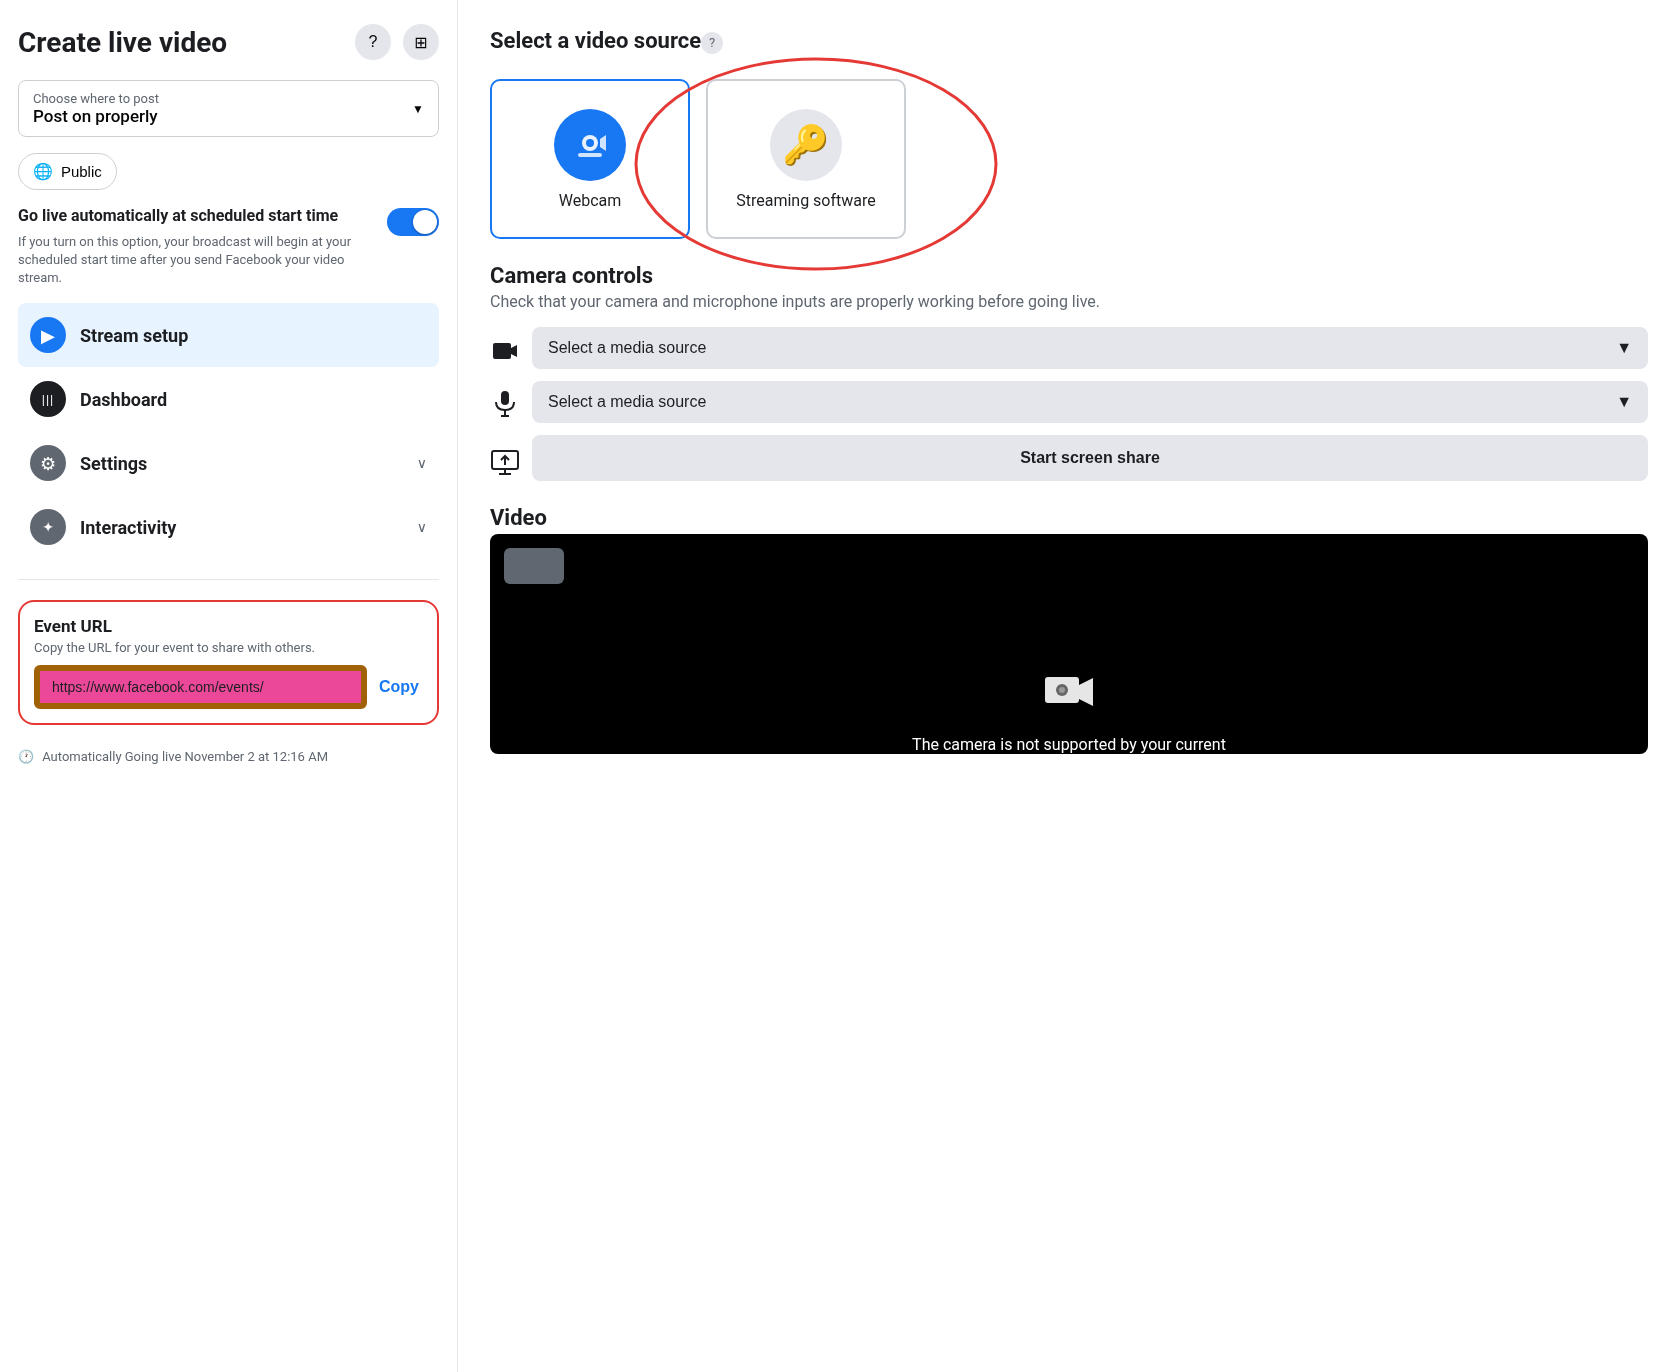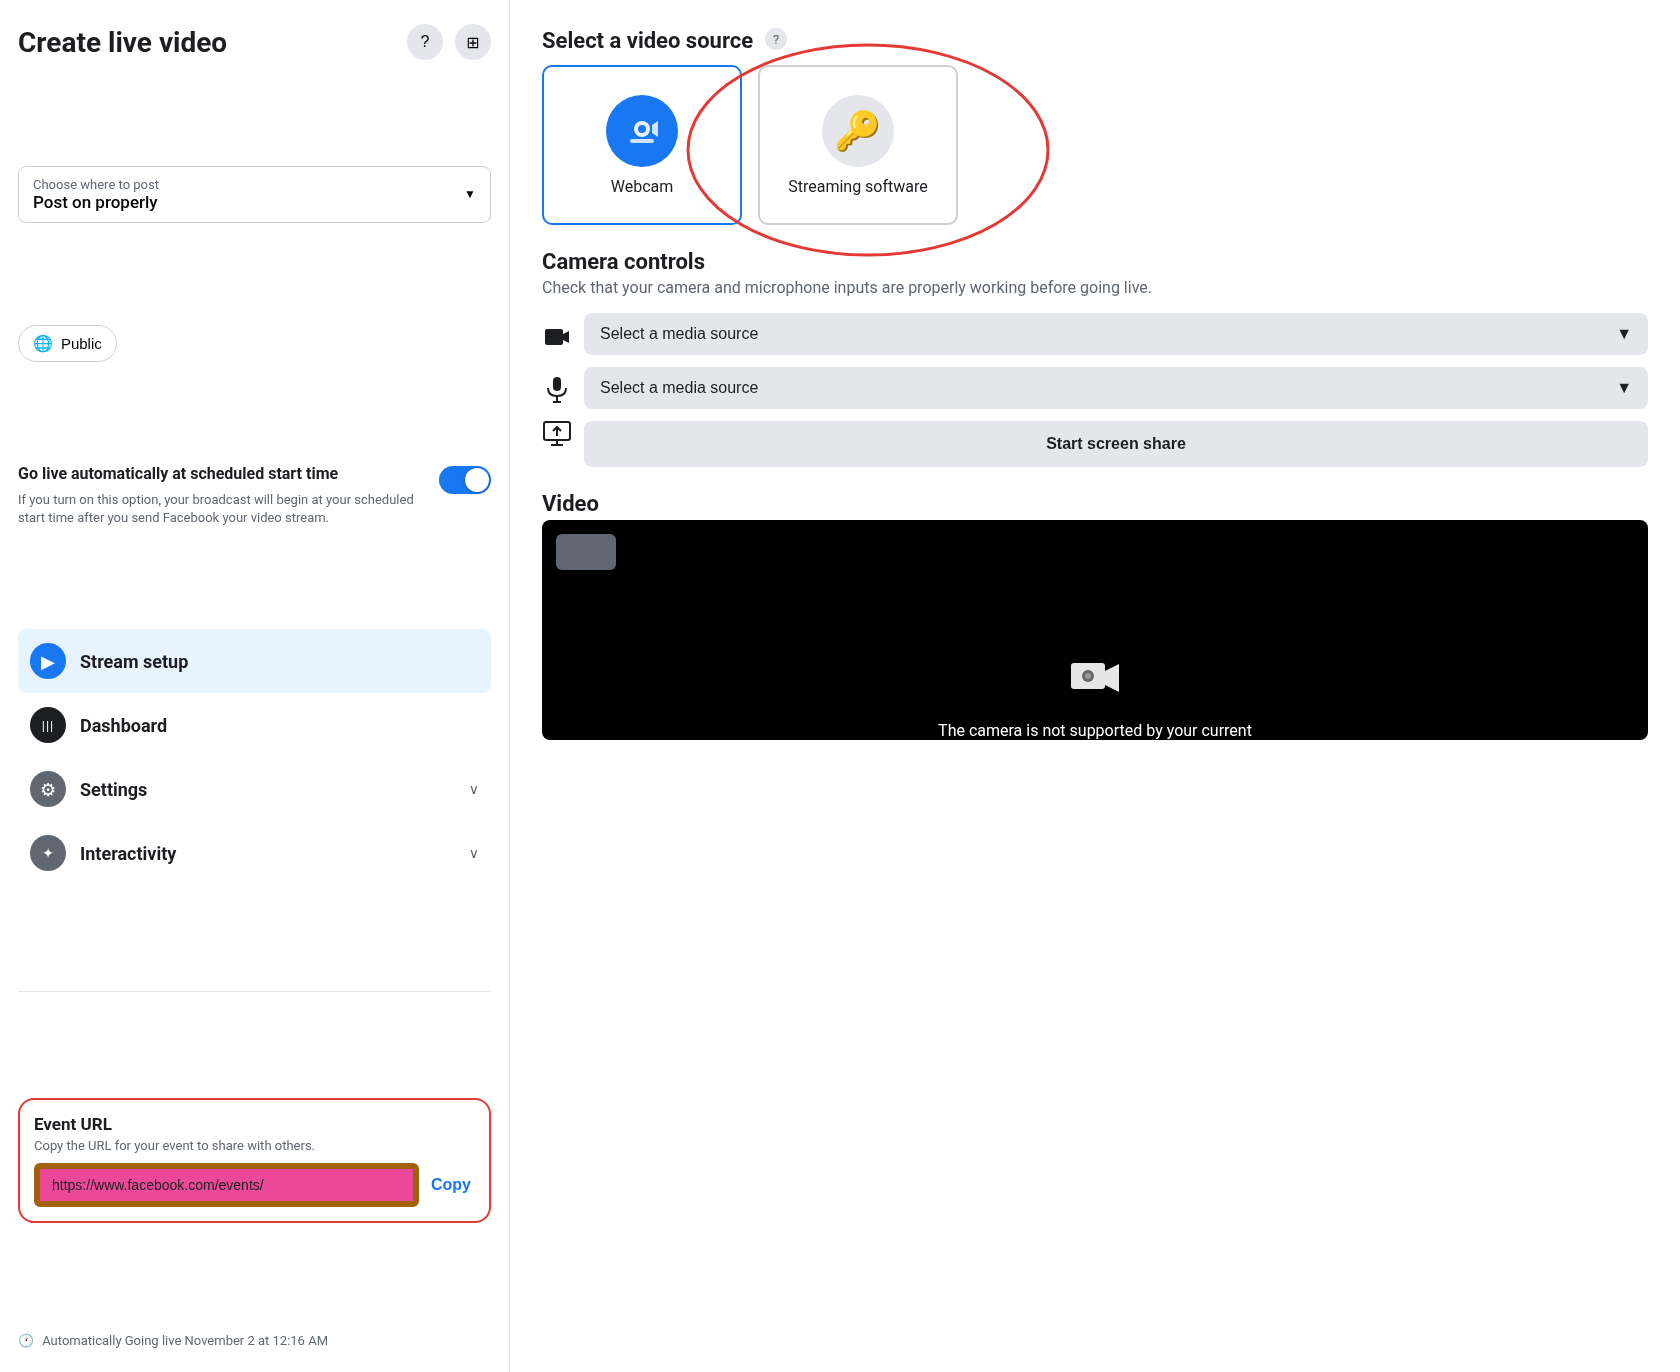--- a/index.html
+++ b/index.html
@@ -6,29 +6,28 @@
     body {
       font-family: -apple-system, BlinkMacSystemFont, 'Segoe UI', Roboto, Helvetica, Arial, sans-serif;
       background: #f0f2f5;
       display: flex;
       min-height: 1372px;
       width: 1680px;
     }
 
     
     .left-panel {
-      width: 510px;
+      width: 458px;
       background: #fff;
       border-right: 1px solid #e4e6eb;
       padding: 24px 18px;
       display: flex;
       flex-direction: column;
       gap: 16px;
       min-height: 100%;
-      justify-content: space-between;
     }
 
     .header-row {
       display: flex;
       align-items: center;
       justify-content: space-between;
       margin-bottom: 4px;
     }
 
     .page-title {
@@ -343,22 +342,23 @@
       width: 22px;
       height: 22px;
       display: inline-flex;
       align-items: center;
       justify-content: center;
       font-size: 13px;
     }
 
     .section-header-row {
       display: flex;
-      gap: 12px;
-      margin-bottom: 8px;
+      align-items: center;
+      gap: 0;
+      margin-bottom: 22px;
     }
 
     .camera-controls-section {}
 
     .camera-desc {
       font-size: 16px;
       color: #606770;
       margin-bottom: 16px;
     }
 
@@ -389,21 +389,21 @@
     }
 
     .media-source-dropdown span {
       font-size: 16px;
       color: #1c1e21;
       font-weight: 500;
     }
 
     .screen-share-row {
       display: flex;
-      align-items: flex-start;
+      align-items: flex-end;
       gap: 12px;
     }
 
     .screen-share-btn {
       flex: 1;
       background: #e4e6eb;
       border: none;
       border-radius: 8px;
       padding: 14px 16px;
       font-size: 16px;

